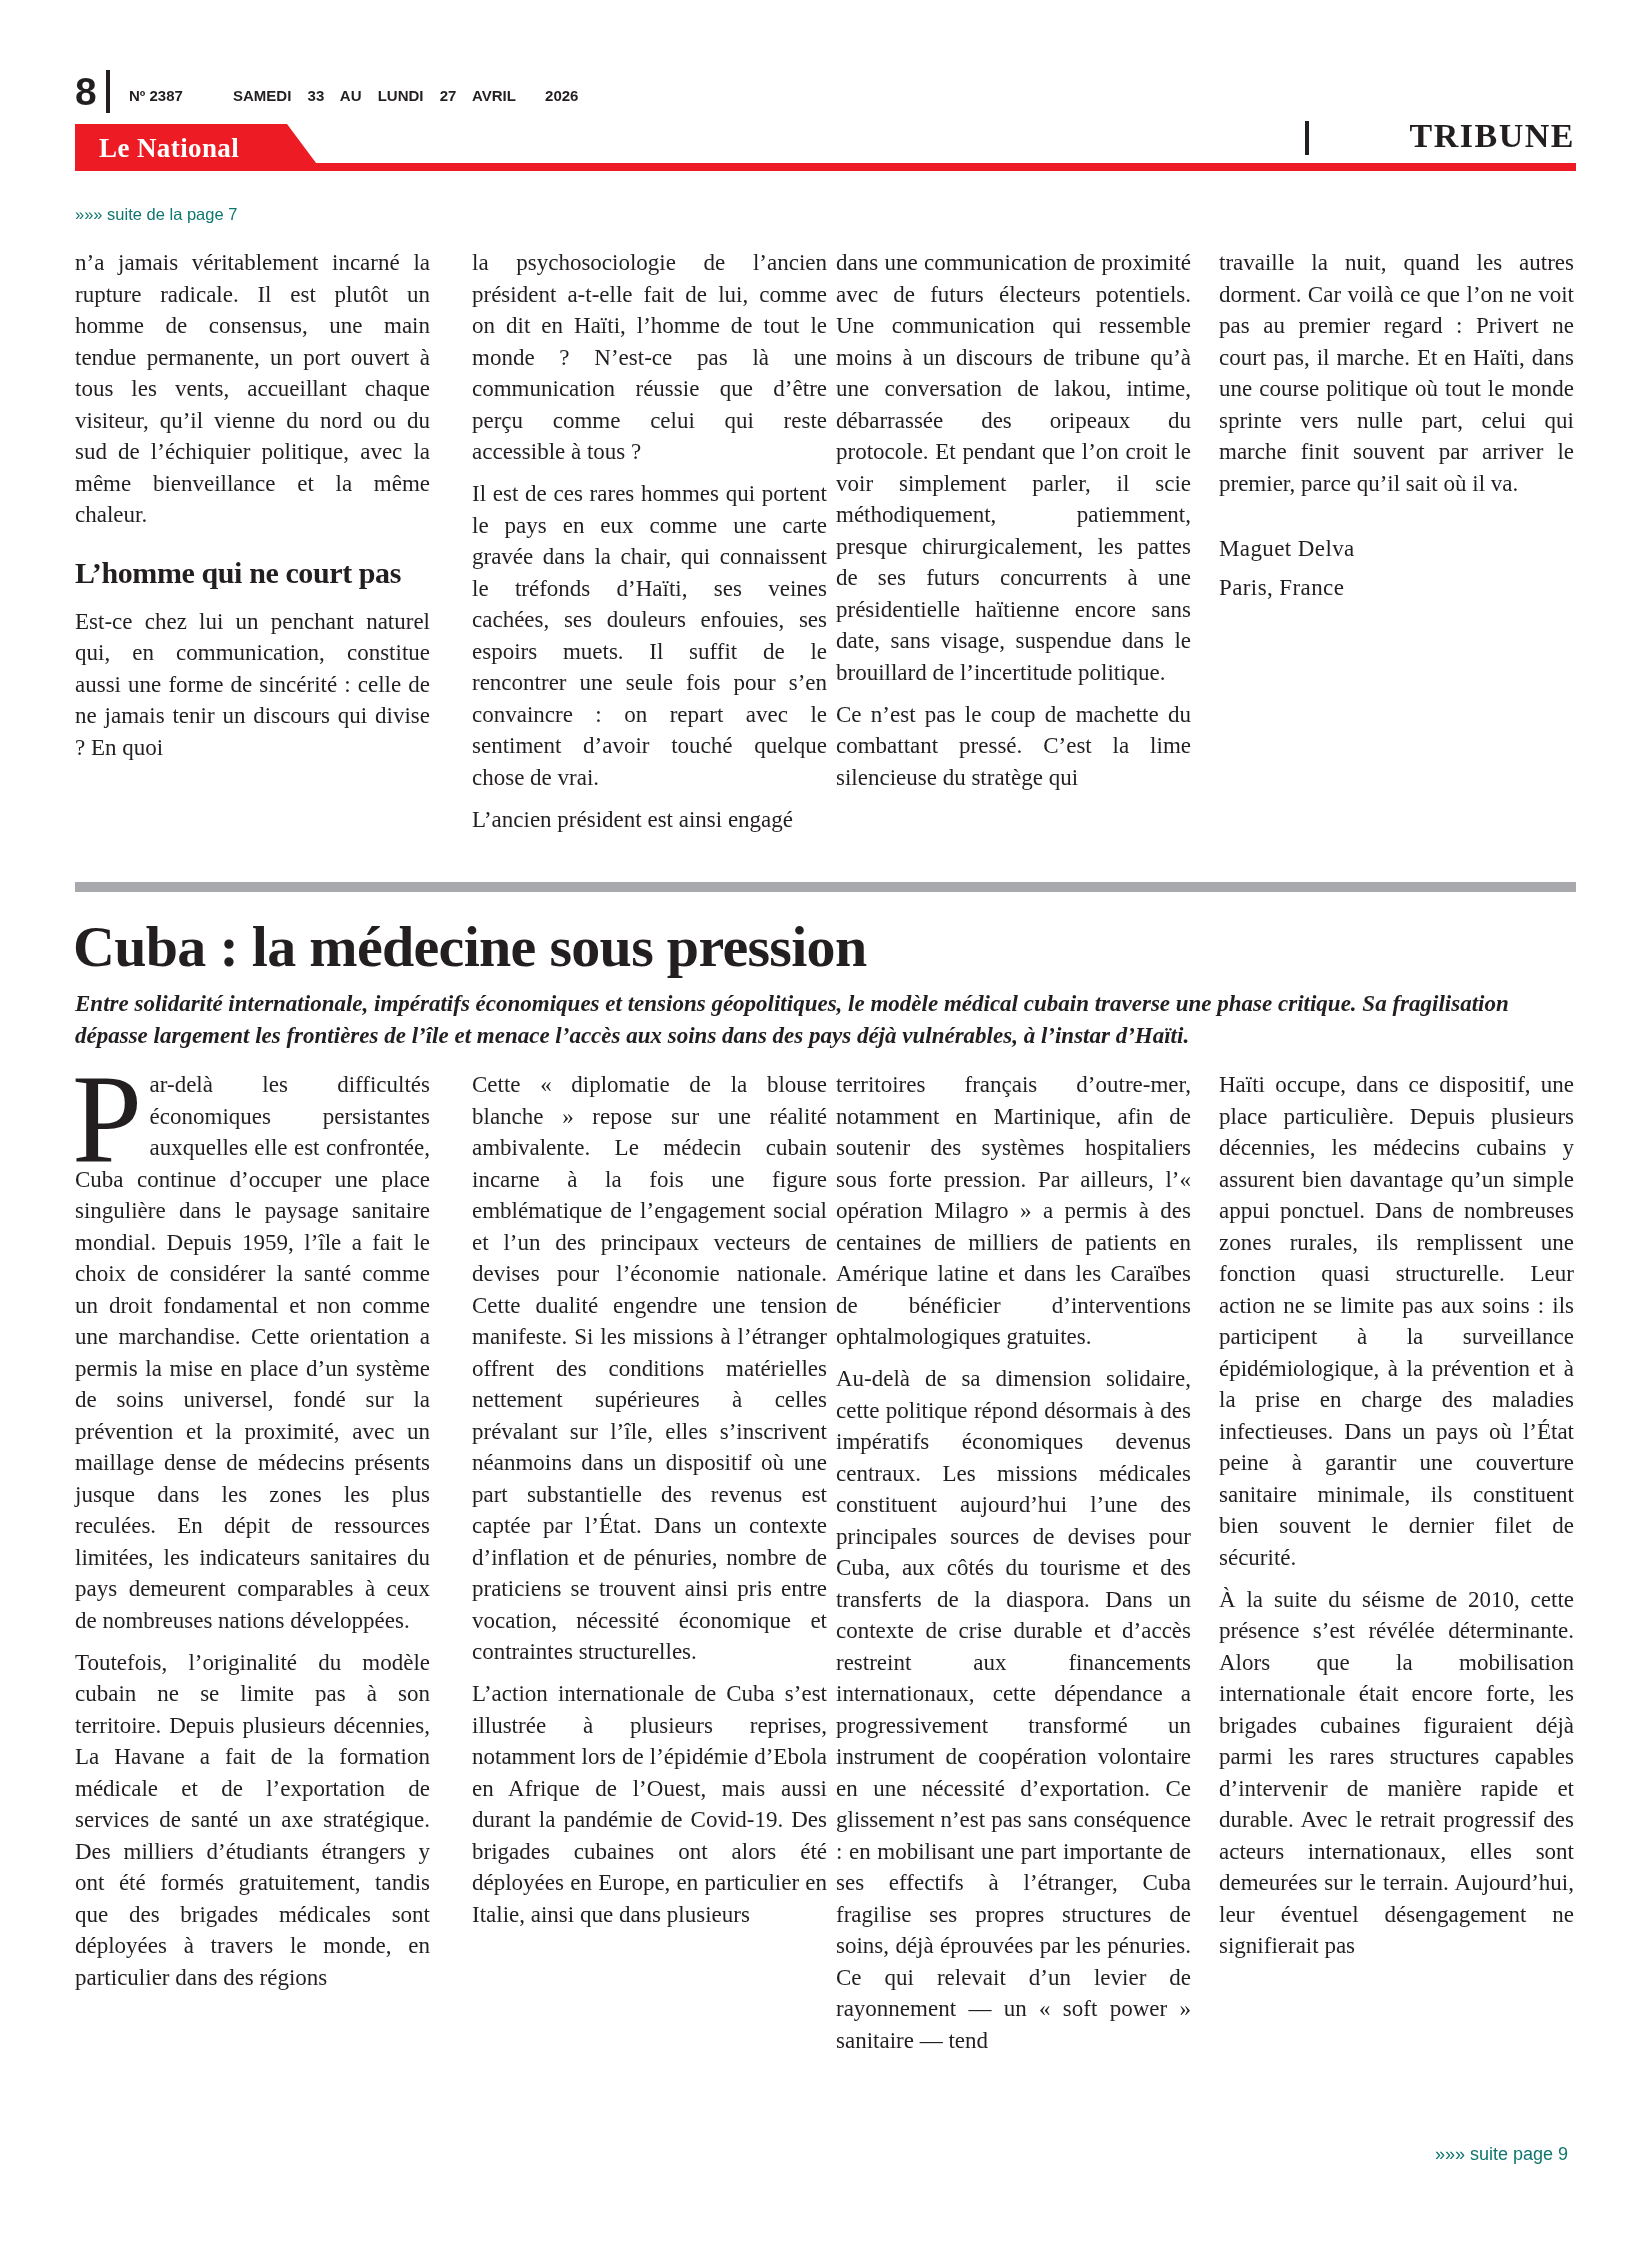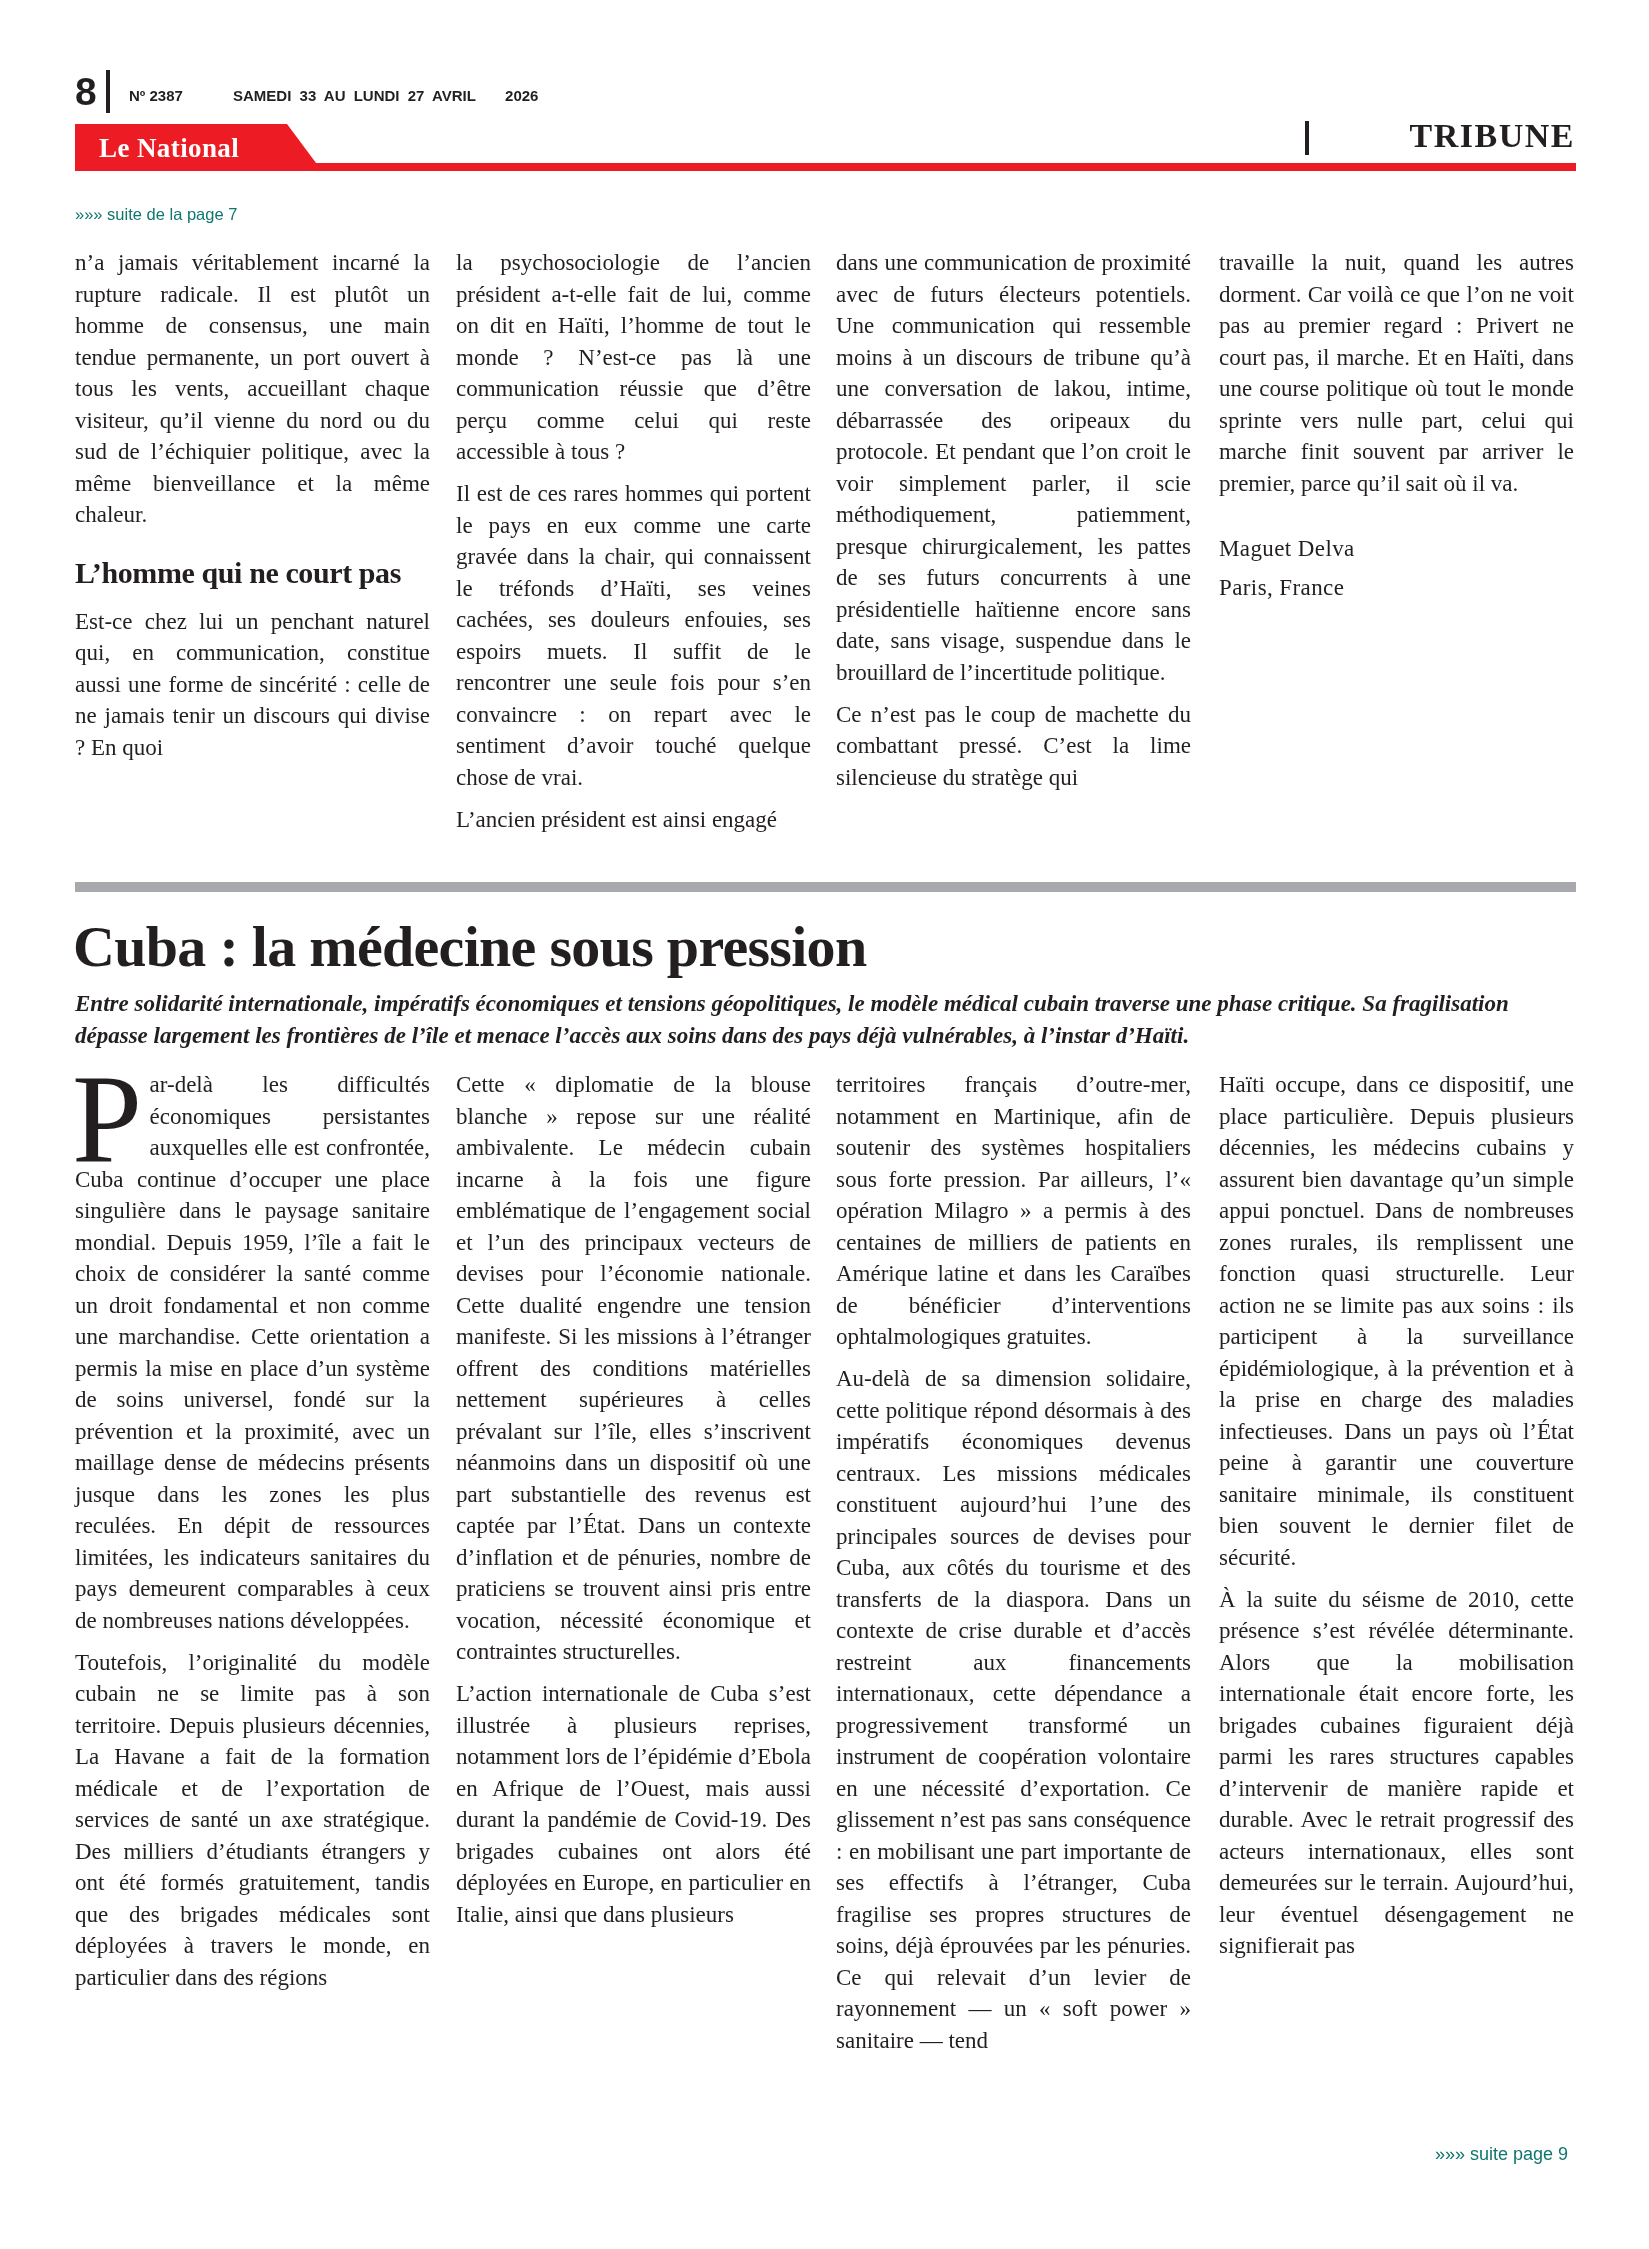--- a/index.html
+++ b/index.html
@@ -6,39 +6,39 @@
   body { width: 1650px; height: 2250px; position: relative; overflow: hidden; color: #231f20; }
   .abs { position: absolute; }
   .sans { font-family: "Liberation Sans", "DejaVu Sans", sans-serif; }
   .serif { font-family: "Liberation Serif", "DejaVu Serif", serif; }
 
   
   #page-num { left: 75px; top: 69px; font-size: 39px; font-weight: 700; line-height: 45px; letter-spacing: -0.7px; }
   #page-sep { left: 106px; top: 70px; width: 3.7px; height: 43px; background: #231f20; }
   #issue { left: 129px; top: 87px; font-size: 15px; font-weight: 700; line-height: 18px; white-space: nowrap; }
   #issue .no { margin-right: 46px; }
-  #issue .d { margin-right: 4px; }
+  #issue .d { margin-right: 12px; }
 
   #brand-tab { left: 75px; top: 124px; width: 247px; height: 47px; background: #ed1c24;
     clip-path: polygon(0 0, 212px 0, 247px 100%, 0 100%); }
   #brand-name { left: 99px; top: 132px; font-size: 27px; font-weight: 700; color: #ffffff; line-height: 33px; letter-spacing: 0.4px; }
   #red-rule { left: 75px; top: 163px; width: 1501px; height: 8.2px; background: #ed1c24; }
 
   #section-sep { left: 1305px; top: 121px; width: 3.7px; height: 34px; background: #231f20; }
   #section-name { right: 75px; top: 116px; font-size: 34px; font-weight: 700; letter-spacing: 1.5px; line-height: 39px; }
 
   .jump { color: #0f766e; font-size: 16.5px; line-height: 19.5px; white-space: nowrap; }
   #jump-from { left: 75px; top: 205px; }
   #jump-to { right: 82px; top: 2145px; font-size: 18px; }
 
   
   .col { position: absolute; width: 355px; font-size: 23px; line-height: 31.5px; text-align: justify; hyphens: manual; }
   .col p { margin: 0 0 10.5px 0; }
   .col h3 { font-size: 30px; line-height: 33px; font-weight: 700; margin: 25.5px 0 16.5px 0; letter-spacing: -0.4px; text-align: left; }
-  .c1 { left: 75px; } .c2 { left: 456px; } .c3 { left: 836px; } .c4 { left: 1219px; }
+  .c1 { left: 75px; } .c2 { left: 472px; } .c3 { left: 836px; } .c4 { left: 1219px; }
   .top { top: 247px; }
   .bottom { top: 1069px; }
 
   .sign { font-weight: 400; margin: 34px 0 7.5px 0 !important; text-align: left; letter-spacing: 0.4px; }
   .end-mark { display: inline-block; width: 16.5px; height: 15px; background: #231f20; vertical-align: -1.5px;
     clip-path: polygon(25% 0, 75% 0, 100% 50%, 75% 100%, 25% 100%, 0 50%); margin-left: 1.5px; }
 
   #divider { left: 75px; top: 882px; width: 1501px; height: 9.7px; background: #a7a9ac; }
 
   #headline { left: 73px; top: 913px; font-size: 58px; font-weight: 700; line-height: 67px; letter-spacing: -0.7px; white-space: nowrap; }

